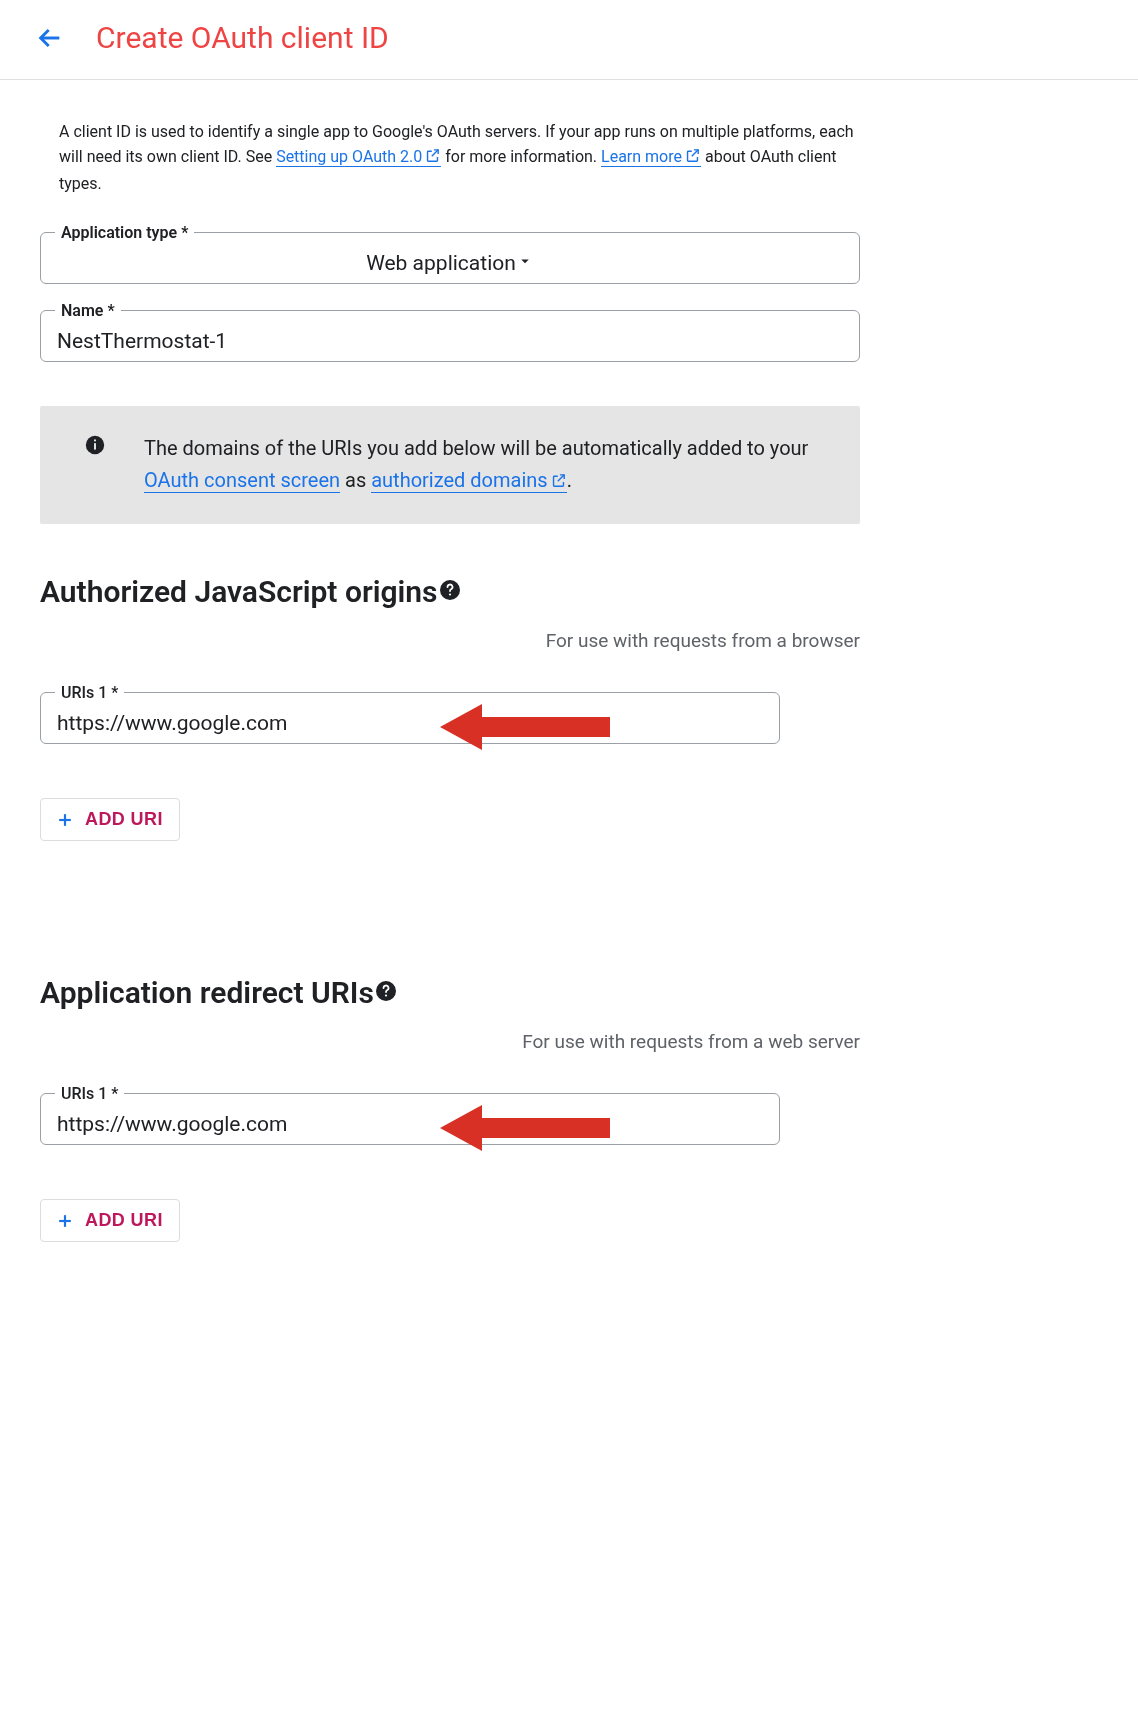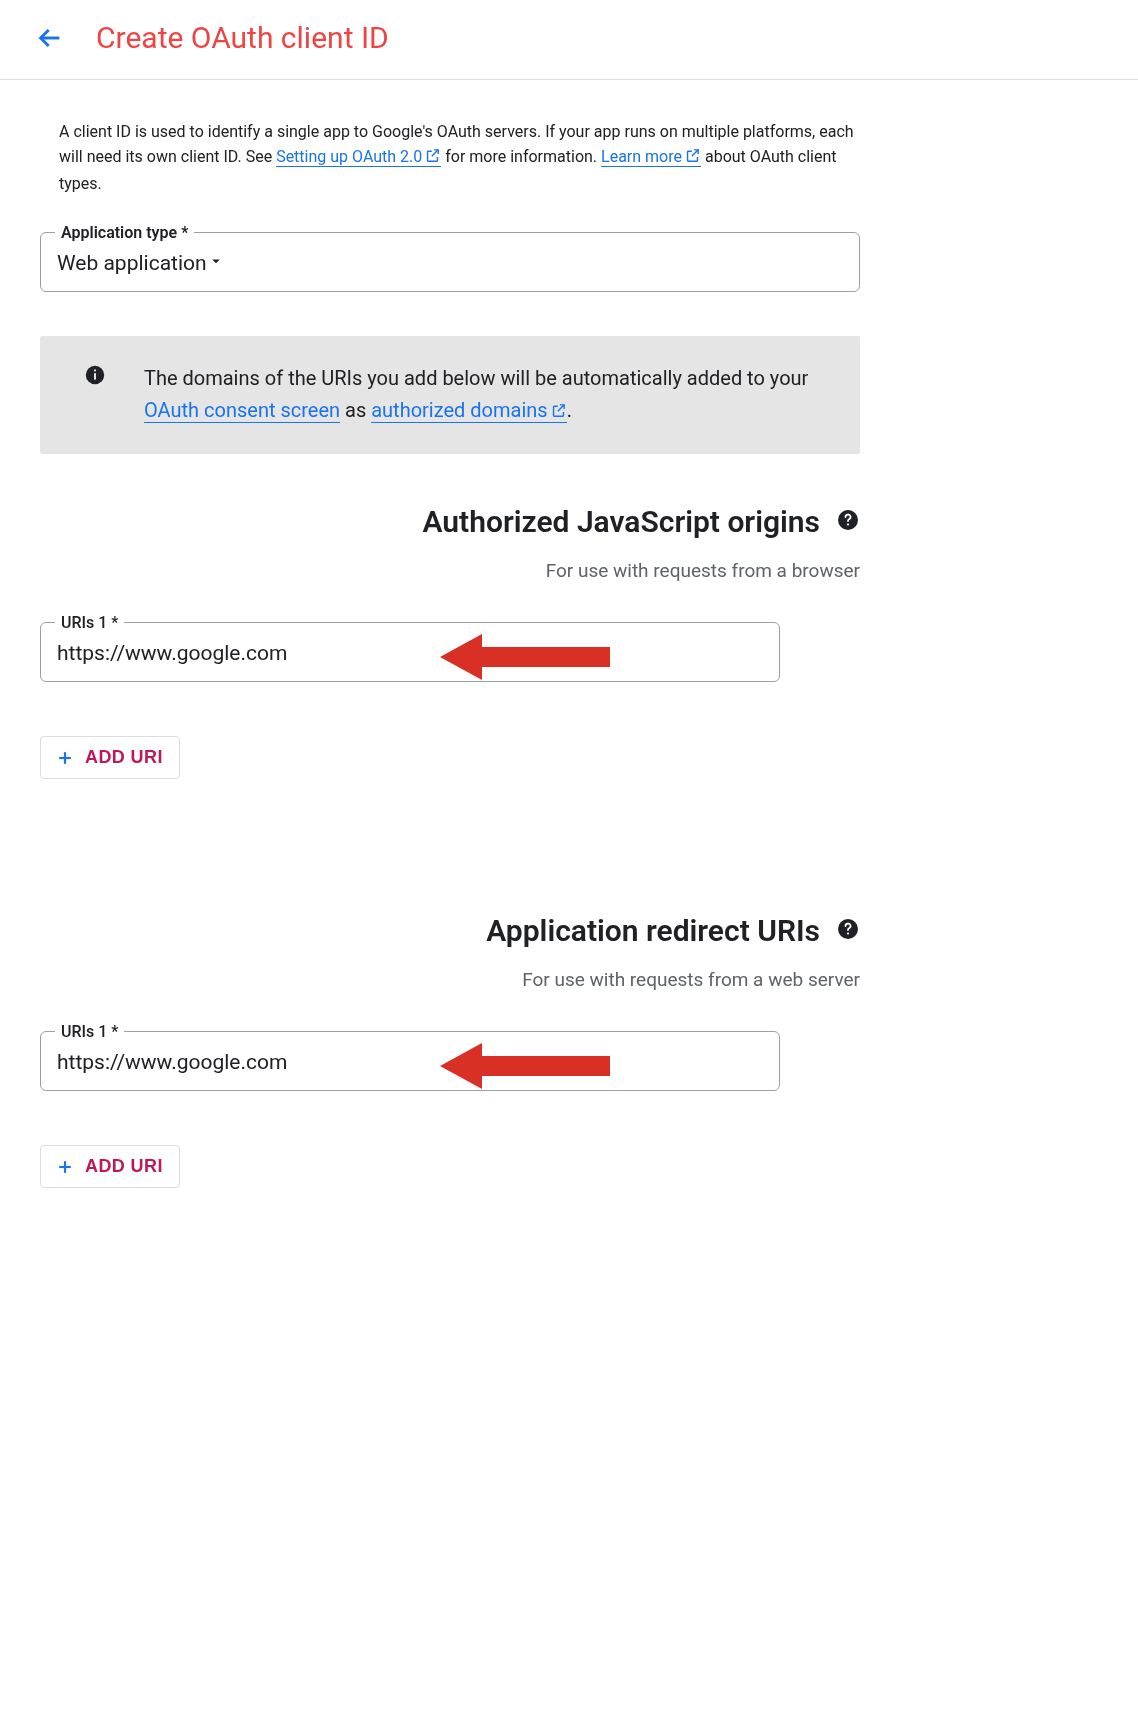--- a/index.html
+++ b/index.html
@@ -48,37 +48,37 @@
       display: inline-block;
       vertical-align: -2px;
       margin-left: 2px;
     }
     .ext-icon svg { width: 17px; height: 17px; }
     .field-group { margin-bottom: 26px; position: relative; }
     .outlined {
       position: relative;
       border: 1px solid #9aa0a6;
       border-radius: 6px;
-      padding: 18px 16px 16px 16px;
+      padding: 18px 16px 8px 16px;
     }
     .outlined .legend {
       position: absolute;
       top: -10px;
       left: 14px;
       background: #fff;
       padding: 0 6px;
       font-size: 16px;
       color: #202124;
       font-weight: 600;
     }
     .outlined .legend-thin { font-weight: 500; }
     .select-row {
       display: flex;
       align-items: center;
-      justify-content: flex-start;
+      justify-content: center;
     }
     .select-value { font-size: 21px; color: #202124; }
     .dropdown-caret svg { width: 18px; height: 18px; fill: #202124; }
     .text-input {
       border: none;
       outline: none;
       width: 100%;
       font-size: 21px;
       font-family: inherit;
       color: #202124;
@@ -104,24 +104,22 @@
     .info-icon-wrap { padding-top: 2px; padding-left: 16px;}
     .info-icon-wrap svg { width: 22px; height: 22px; }
     .banner-text {
       font-size: 20px;
       line-height: 1.6;
       color: #202124;
     }
     .section-title-row {
       display: flex;
       align-items: center;
-      gap: 16px;
       margin-top: 44px;
       margin-bottom: 20px;
-      justify-content: flex-end;
     }
     .section-title {
       font-size: 30px;
       font-weight: 600;
       color: #202124;
     }
     .help-icon svg { width: 24px; height: 24px; }
     .section-sub {
       font-size: 19px;
       color: #5f6368;
@@ -192,20 +190,24 @@
         <span class="dropdown-caret">
           <svg viewBox="0 0 24 24">
               <path d="M7 10l5 5 5-5z"></path>
             </svg>
         </span>
       </div>
     </div>
   </div>
 
   <div class="field-group">
+    <div class="outlined">
+      <span class="legend">Name *</span>
+      <input type="text" class="text-input" value="NestThermostat-1" style="">
+    </div>
   </div>
 
   <div class="banner">
     <div class="info-icon-wrap">
       <svg viewBox="0 0 24 24" fill="#202124">
           <circle cx="12" cy="12" r="10"></circle>
           <rect x="11" y="10" width="2" height="7" fill="#f1f3f4"></rect>
           <rect x="11" y="6" width="2" height="2" fill="#f1f3f4"></rect>
         </svg>
     </div>

